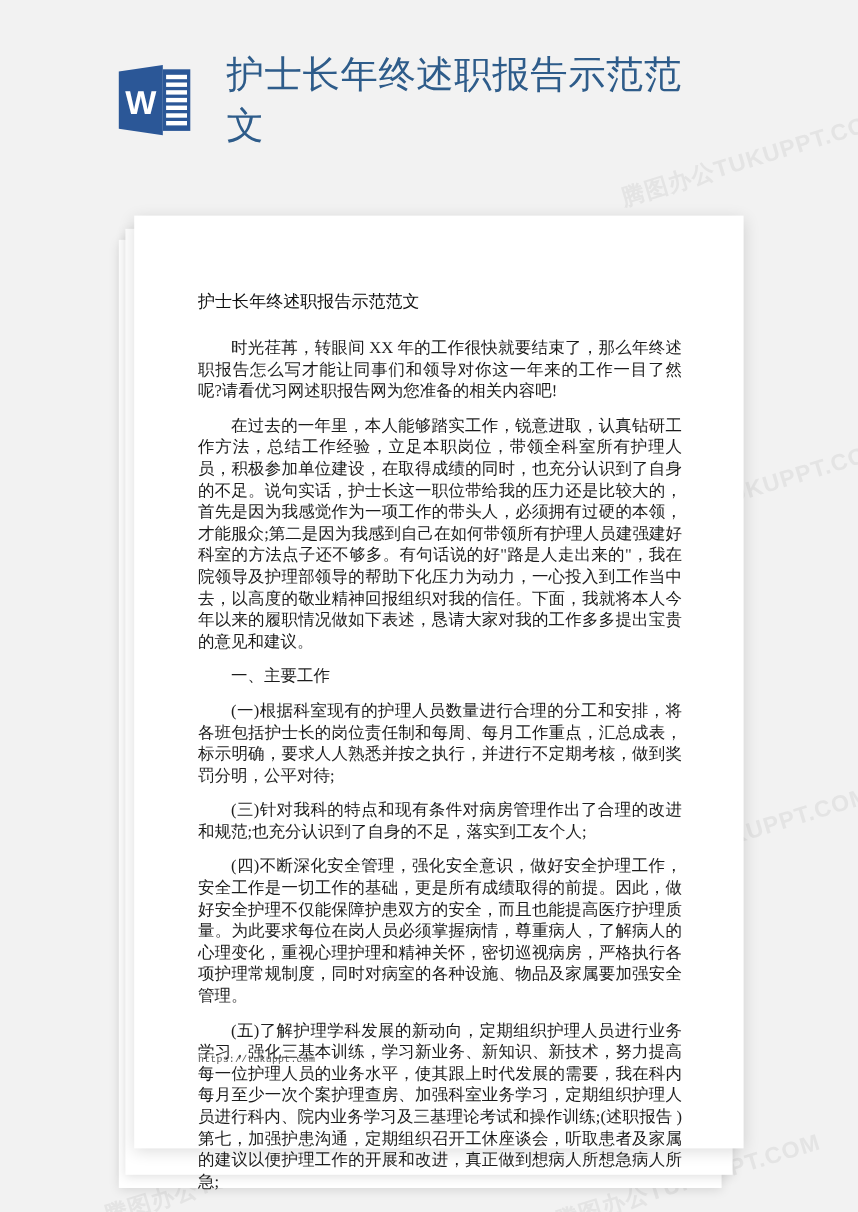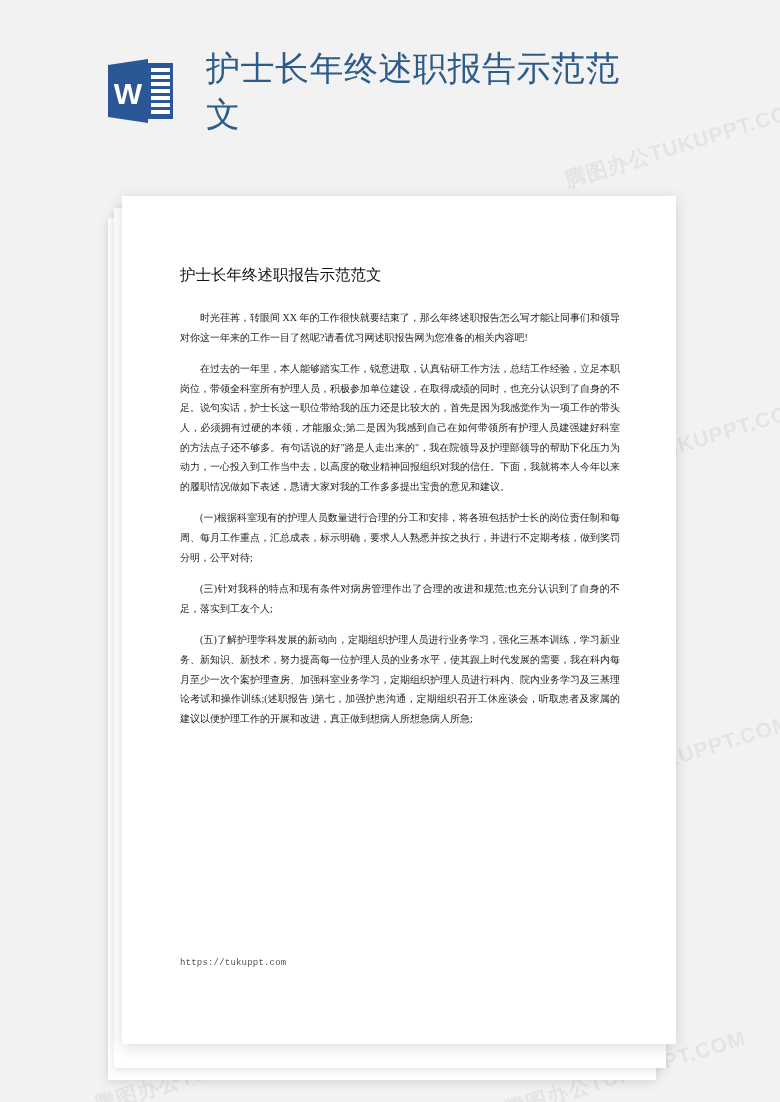--- a/index.html
+++ b/index.html
@@ -107,21 +107,21 @@
     color: #1a1a1a;
   }
   .doc-title {
     font-size: 15.5px;
     line-height: 22px;
     margin-bottom: 22px;
     color: #111;
     font-family: "Liberation Serif", "DejaVu Serif", serif;
   }
   .para {
-    font-size: 10px;
+    font-size: 15px;
     line-height: 19.6px;
     text-align: justify;
     text-justify: inter-ideograph;
     margin: 0 0 12px 0;
     text-indent: 2em;
     color: #1c1c1c;
   }
   .para.heading { text-indent: 2em; }
 
   .footer-url {
@@ -168,19 +168,21 @@
 <div class="stack">
   <div class="sheet sheet-back2"></div>
   <div class="sheet sheet-back1"></div>
   <div class="sheet sheet-front"></div>
 
   <div class="page-inner">
     <div class="doc-content">
       <div class="doc-title">护士长年终述职报告示范范文</div>
       <p class="para">时光荏苒，转眼间 XX 年的工作很快就要结束了，那么年终述职报告怎么写才能让同事们和领导对你这一年来的工作一目了然呢?请看优习网述职报告网为您准备的相关内容吧!</p>
       <p class="para">在过去的一年里，本人能够踏实工作，锐意进取，认真钻研工作方法，总结工作经验，立足本职岗位，带领全科室所有护理人员，积极参加单位建设，在取得成绩的同时，也充分认识到了自身的不足。说句实话，护士长这一职位带给我的压力还是比较大的，首先是因为我感觉作为一项工作的带头人，必须拥有过硬的本领，才能服众;第二是因为我感到自己在如何带领所有护理人员建强建好科室的方法点子还不够多。有句话说的好"路是人走出来的"，我在院领导及护理部领导的帮助下化压力为动力，一心投入到工作当中去，以高度的敬业精神回报组织对我的信任。下面，我就将本人今年以来的履职情况做如下表述，恳请大家对我的工作多多提出宝贵的意见和建议。</p>
+      <p class="para heading">一、主要工作</p>
       <p class="para">(一)根据科室现有的护理人员数量进行合理的分工和安排，将各班包括护士长的岗位责任制和每周、每月工作重点，汇总成表，标示明确，要求人人熟悉并按之执行，并进行不定期考核，做到奖罚分明，公平对待;</p>
       <p class="para">(三)针对我科的特点和现有条件对病房管理作出了合理的改进和规范;也充分认识到了自身的不足，落实到工友个人;</p>
+      <p class="para">(四)不断深化安全管理，强化安全意识，做好安全护理工作，安全工作是一切工作的基础，更是所有成绩取得的前提。因此，做好安全护理不仅能保障护患双方的安全，而且也能提高医疗护理质量。为此要求每位在岗人员必须掌握病情，尊重病人，了解病人的心理变化，重视心理护理和精神关怀，密切巡视病房，严格执行各项护理常规制度，同时对病室的各种设施、物品及家属要加强安全管理。</p>
       <p class="para">(五)了解护理学科发展的新动向，定期组织护理人员进行业务学习，强化三基本训练，学习新业务、新知识、新技术，努力提高每一位护理人员的业务水平，使其跟上时代发展的需要，我在科内每月至少一次个案护理查房、加强科室业务学习，定期组织护理人员进行科内、院内业务学习及三基理论考试和操作训练;(述职报告 )第七，加强护患沟通，定期组织召开工休座谈会，听取患者及家属的建议以便护理工作的开展和改进，真正做到想病人所想急病人所急;</p>
     </div>
     <div class="footer-url">https://tukuppt.com</div>
   </div>
 </div>
 
 </body></html>

